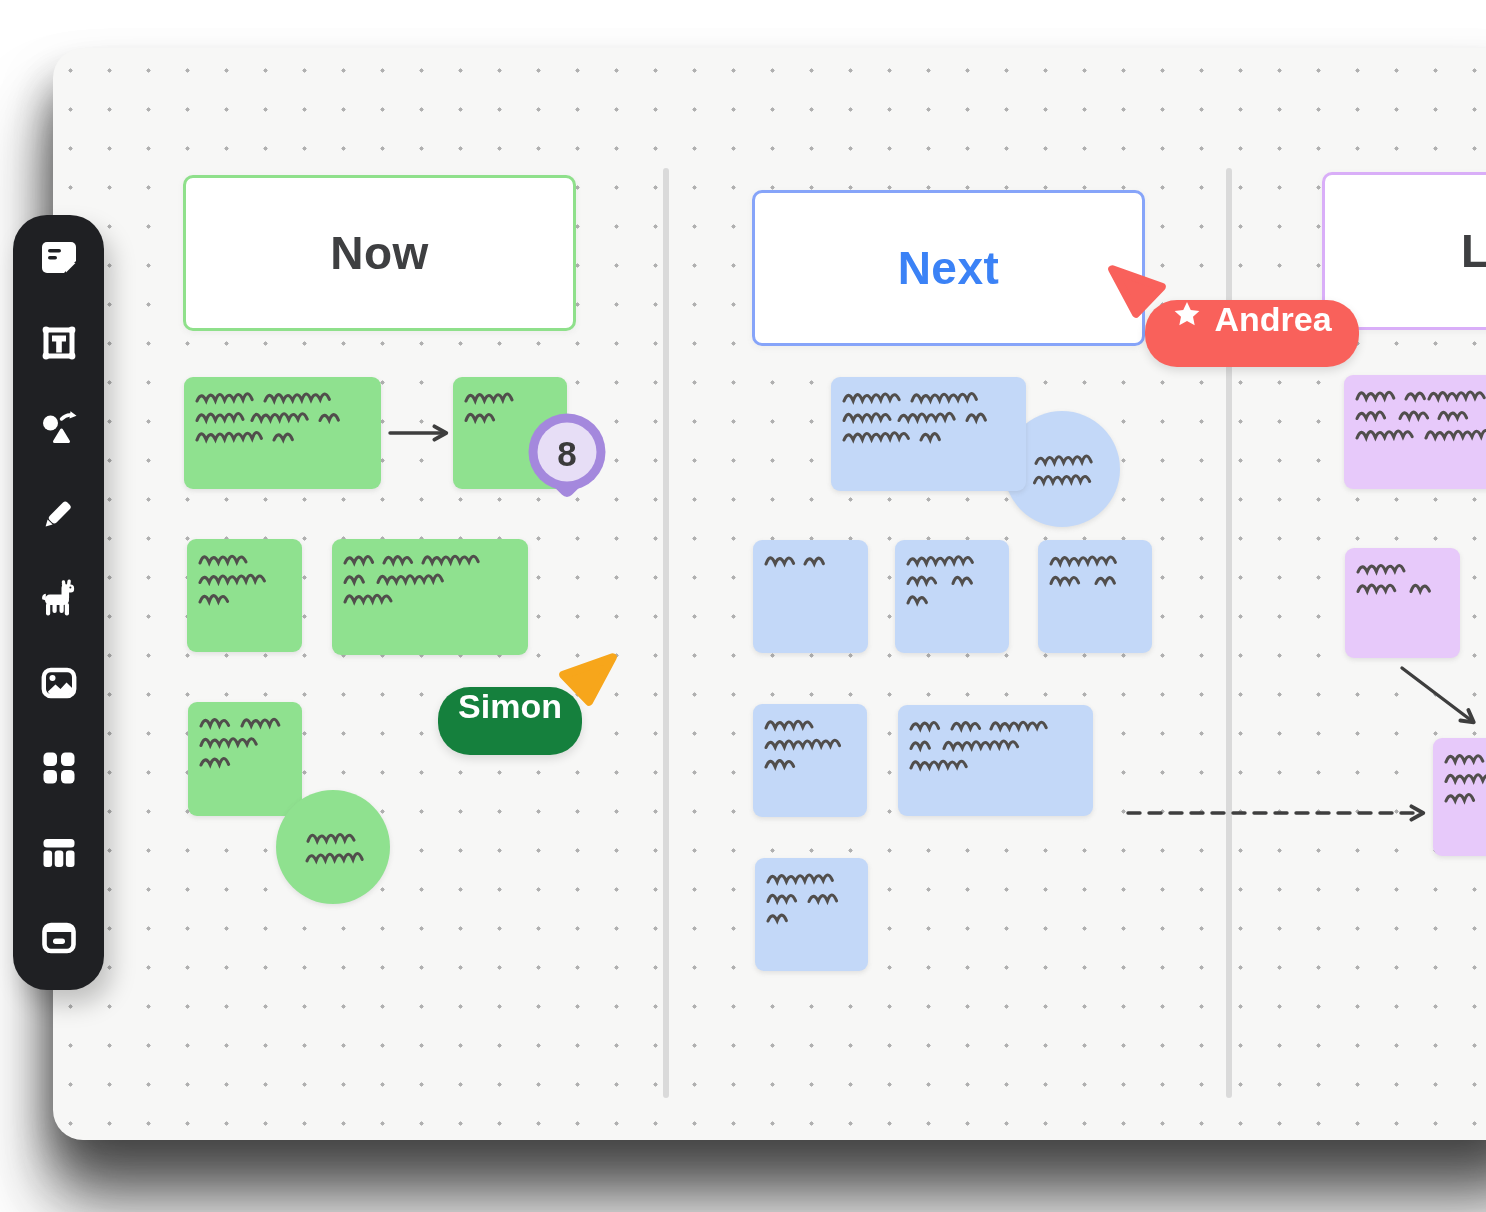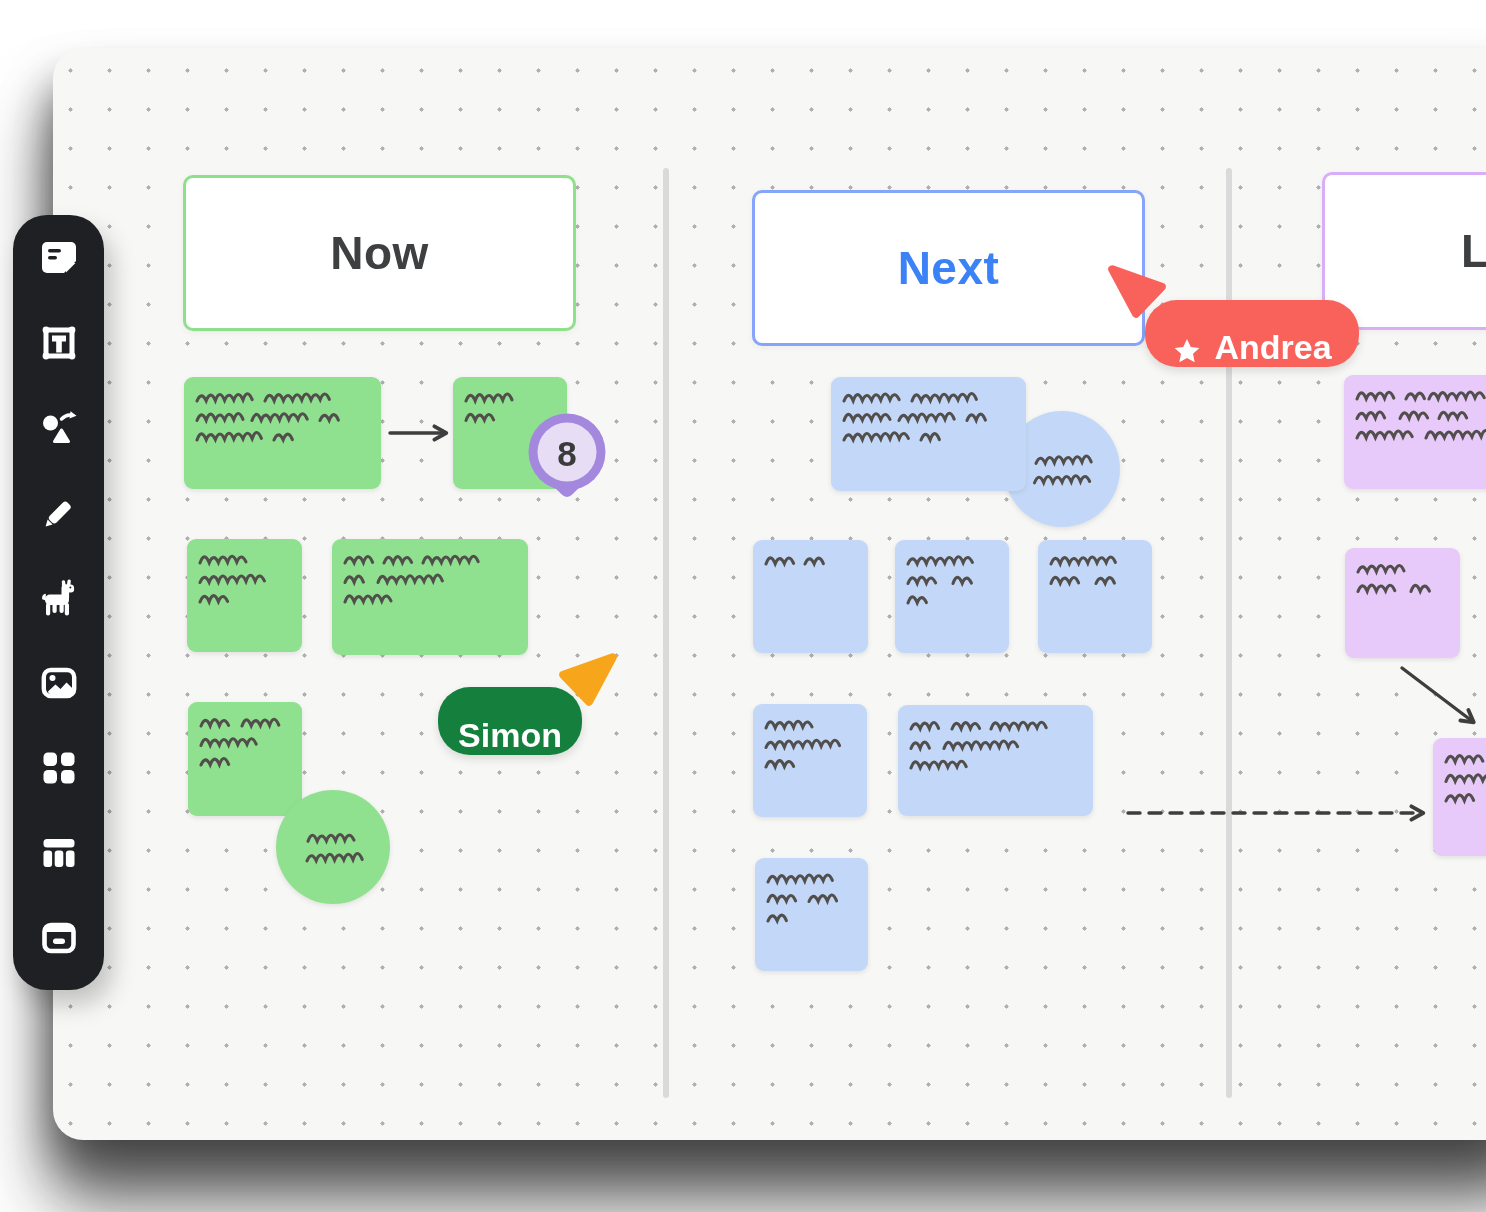--- a/index.html
+++ b/index.html
@@ -53,21 +53,21 @@
   #connector-layer{position:absolute;left:0;top:0;z-index:20;pointer-events:none;}
   
   .vote-badge{position:absolute;left:525px;top:410px;width:84px;height:102px;z-index:30;}
   .vote-badge .num{
     position:absolute;left:0;top:24px;width:84px;text-align:center;
     font-size:35px;font-weight:700;color:#3b3b3b;
   }
   
   .cursor{position:absolute;z-index:50;}
   .cursor-label{
-    position:absolute;border-radius:32px;display:flex;align-items:flex-end;justify-content:center;
+    position:absolute;border-radius:32px;display:flex;align-items:flex-start;justify-content:center;
     gap:12px;color:#ffffff;font-weight:700;font-size:34px;
     box-shadow:0 4px 10px rgba(0,0,0,.12);
   }
   .cursor-arrow{position:absolute;}
 </style>
 </head>
 <body>
 
 <div class="canvas-card"></div>
 

